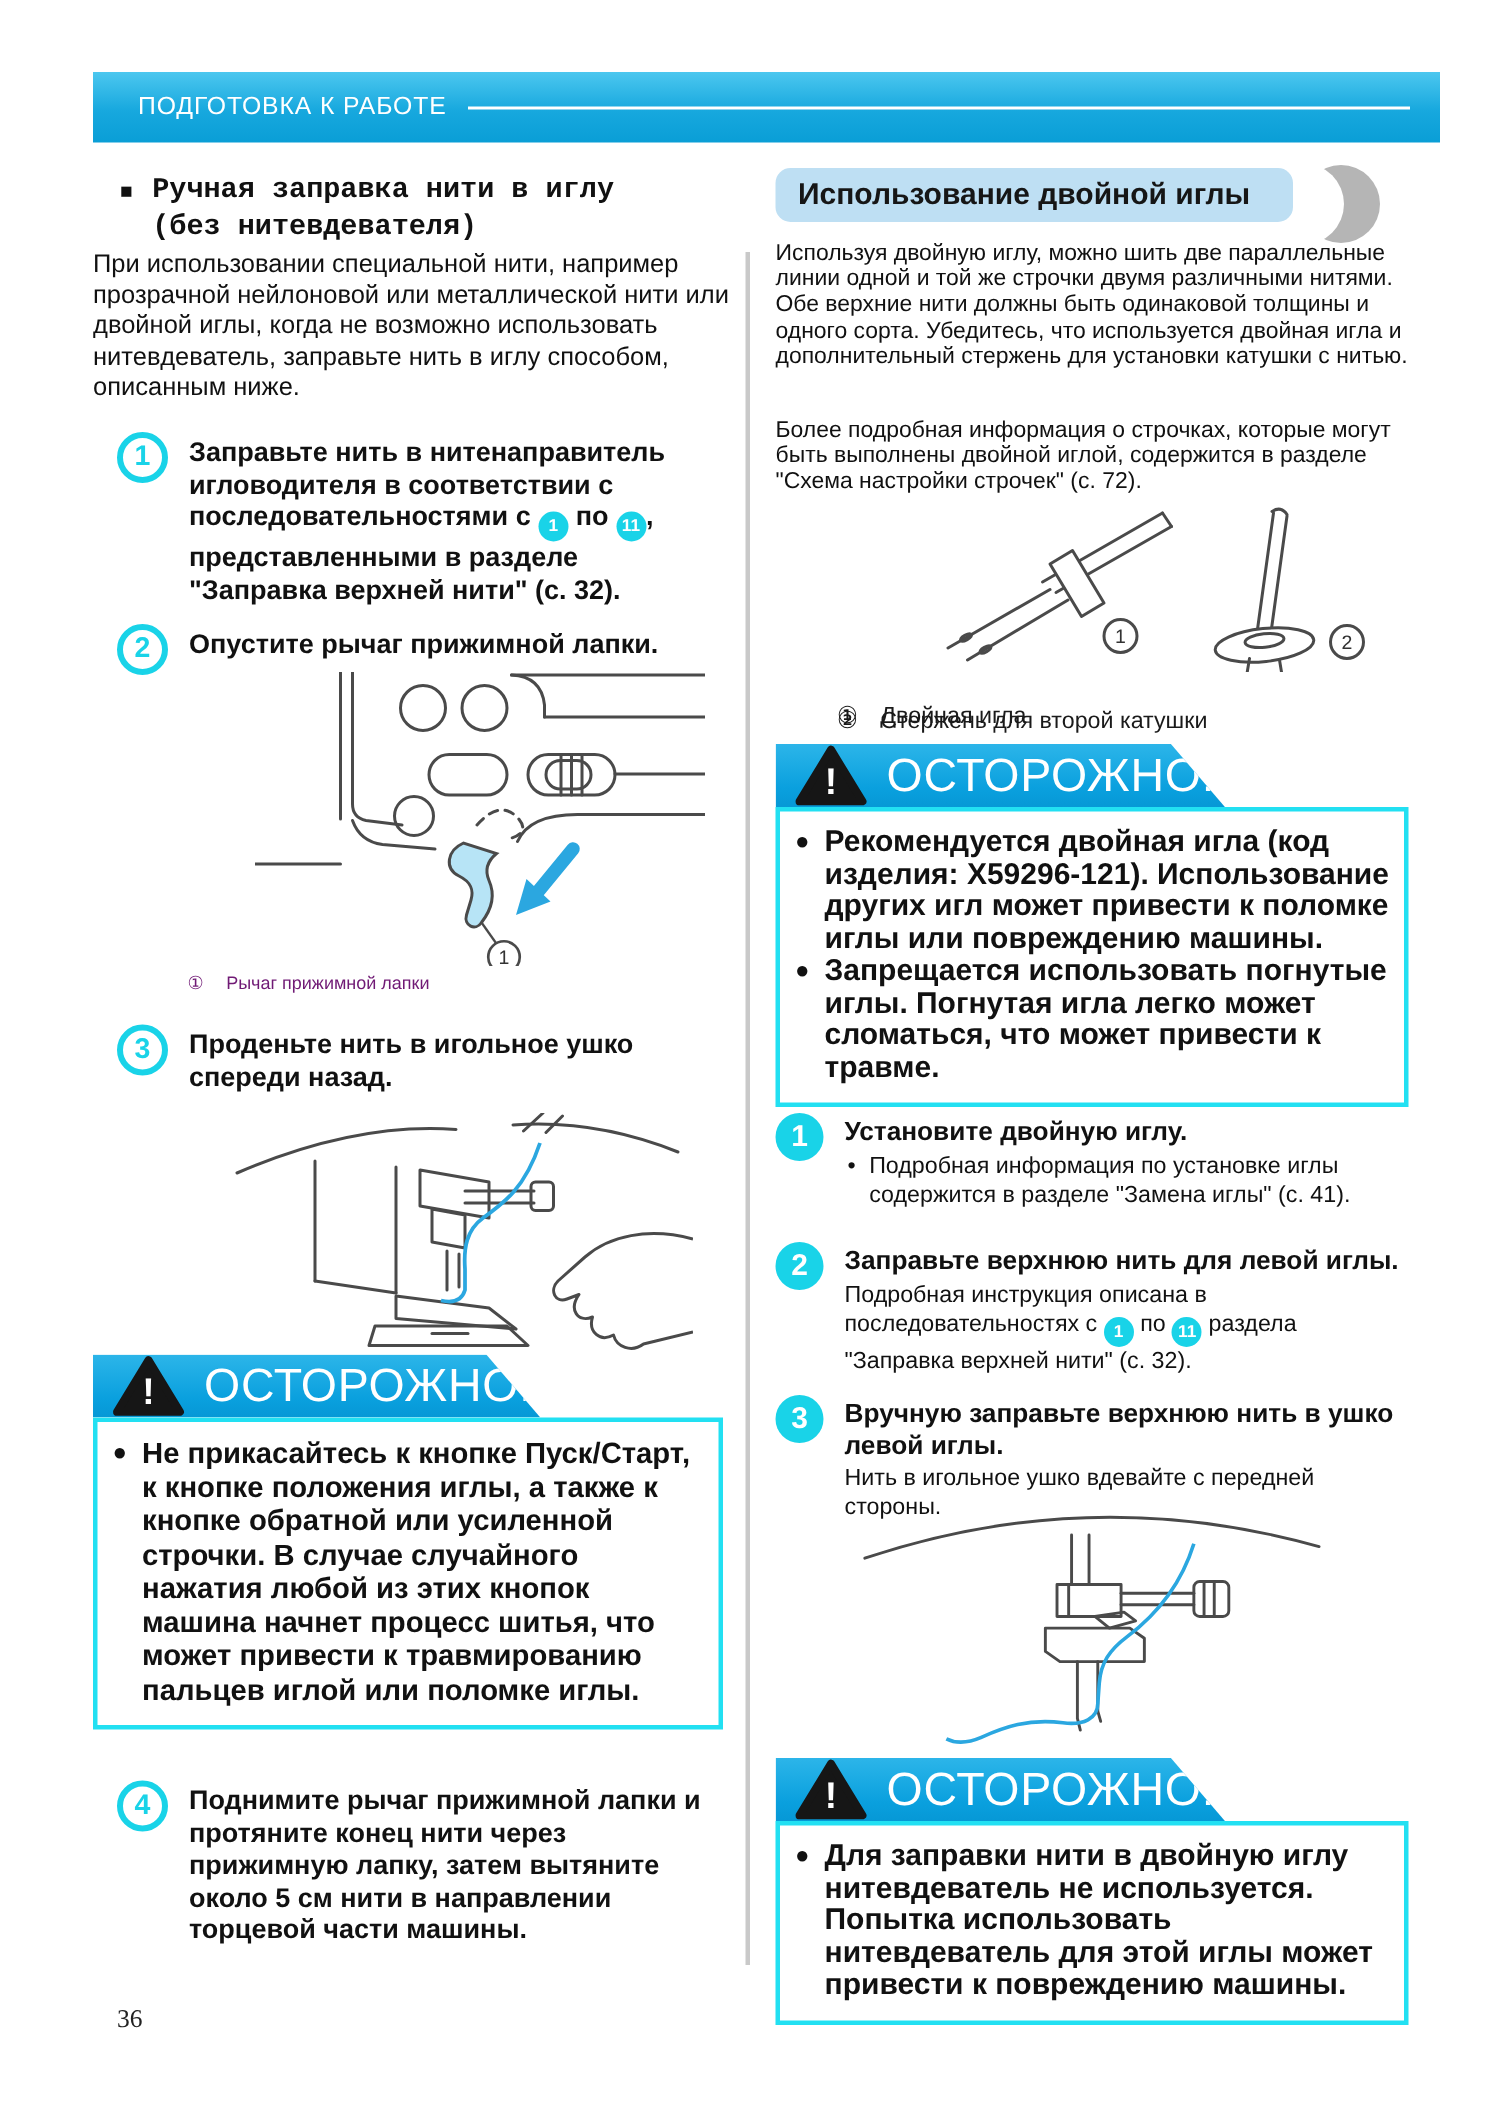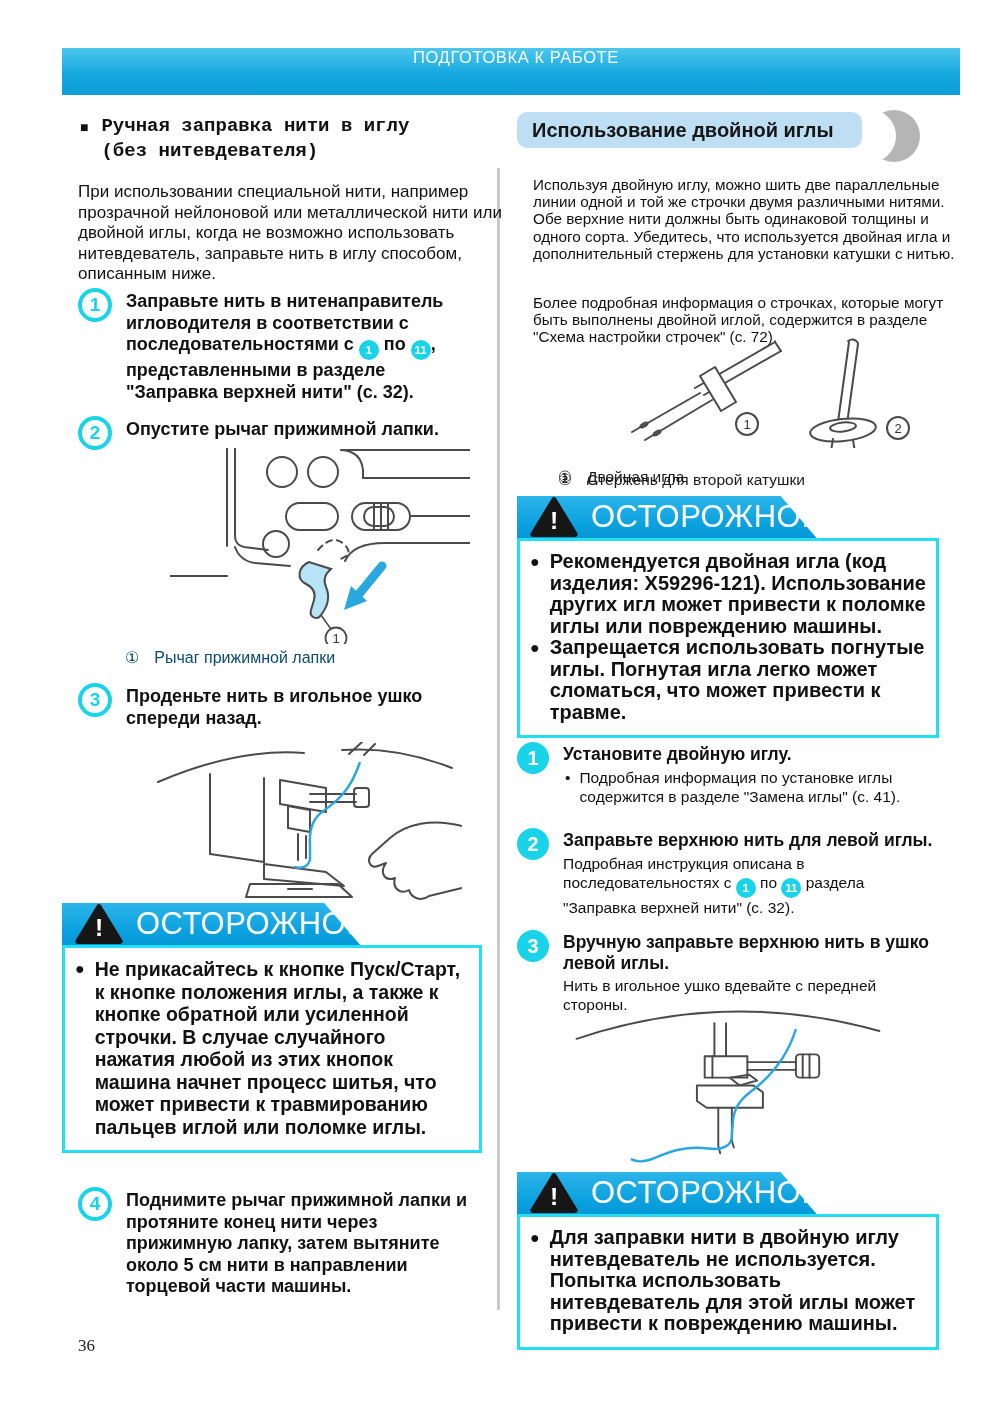--- a/index.html
+++ b/index.html
@@ -2,52 +2,52 @@
 <html><head>
 <meta charset="utf-8">
 <style>
   html,body{margin:0;padding:0;background:#fff;}
   .page{position:relative;width:1000px;height:1413px;background:#fff;overflow:hidden;
         font-family:"Liberation Sans",sans-serif;color:#111;}
 
   
   .topbar{position:absolute;left:62px;top:48px;width:898px;height:47px;box-sizing:border-box;
           background:linear-gradient(180deg,#4cc7ef 0%,#17a8de 55%,#0a9ed6 100%);
-          display:flex;align-items:center;padding:0 20px 0 30px;flex-direction:column;}
+          display:flex;align-items:center;padding:0 20px 0 30px;}
   .topbar-title{color:#fff;font-size:16.5px;letter-spacing:.6px;white-space:nowrap;}
   .topbar-rule{flex:1;height:2px;background:#fff;margin-left:14px;}
 
   .divider{position:absolute;left:497px;top:168px;width:3px;height:1142px;background:#c9c9c9;}
 
   
   .lheading{position:absolute;left:80px;top:114px;display:flex;}
   .sq{font-size:14px;line-height:26px;margin-right:13px;}
   .lheading-text{font-weight:bold;font-size:19px;line-height:25px;font-family:Liberation Mono, monospace;}
 
-  .para{position:absolute;margin:16px;}
+  .para{position:absolute;margin:0;}
   .lintro{left:62px;top:166px;width:424px;font-size:17px;line-height:20.6px;}
   .rintro{left:517px;width:422px;font-size:15.3px;line-height:17.2px;}
 
   
   .step{position:absolute;display:flex;align-items:flex-start;}
   .stepnum{flex:none;border-radius:50%;display:flex;align-items:center;justify-content:center;
            font-weight:bold;margin-right:14px;}
   .ring{width:26px;height:26px;border:4px solid #19d3e8;color:#19d3e8;background:#fff;font-size:19px;}
   .solid{width:32px;height:32px;background:#19d3e8;color:#fff;font-size:20px;}
   .steptext{font-size:18px;font-weight:bold;line-height:21.5px;padding-top:3px;}
   .rtext{padding-top:2px;}
   .rbold{font-size:17.5px;font-weight:bold;line-height:20.5px;margin-bottom:3px;}
   .rsub{font-size:15.5px;line-height:19.2px;font-weight:normal;}
   .with-bullet{display:flex;}
   .sb{margin:0 9px 0 2px;flex:none;}
 
   .seq{display:inline-block;width:20px;height:20px;border-radius:50%;background:#19d3e8;color:#fff;
        font-size:11.5px;font-weight:bold;line-height:20px;text-align:center;vertical-align:-4px;}
 
-  .cap{position:absolute;font-size:16px;color:#0c4a6e;}
+  .cap{position:absolute;font-size:12px;color:#701a75;}
   .cmark{margin-right:15px;}
   .legendrow{position:absolute;font-size:15.5px;color:#1a1a1a;}
 
   
   .warnbox{position:absolute;}
   .warnbanner{position:relative;height:42px;width:71%;box-sizing:border-box;
               background:linear-gradient(180deg,#2cb5e9 0%,#0aa0de 70%,#0698d6 100%);
               clip-path:polygon(0 0,calc(100% - 36px) 0,100% 100%,0 100%);
               display:flex;align-items:center;padding-left:12px;}
   .warn-tri{width:50px;height:42px;margin-right:12px;flex:none;}

